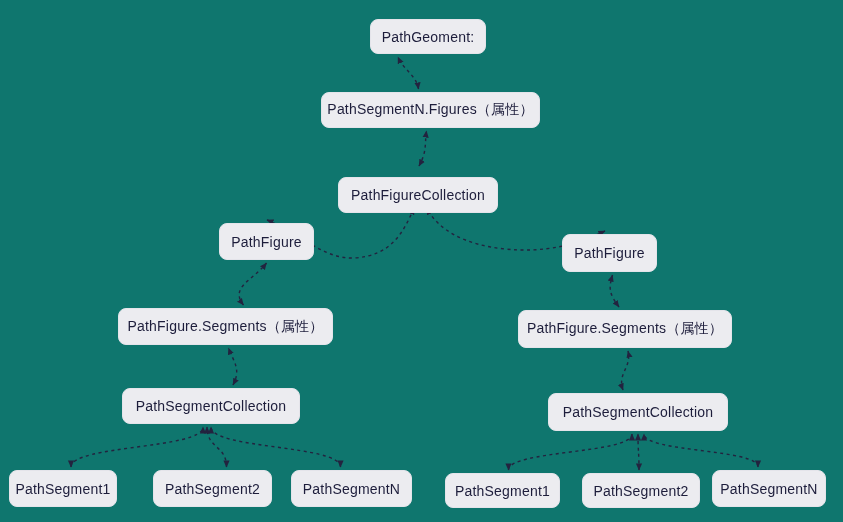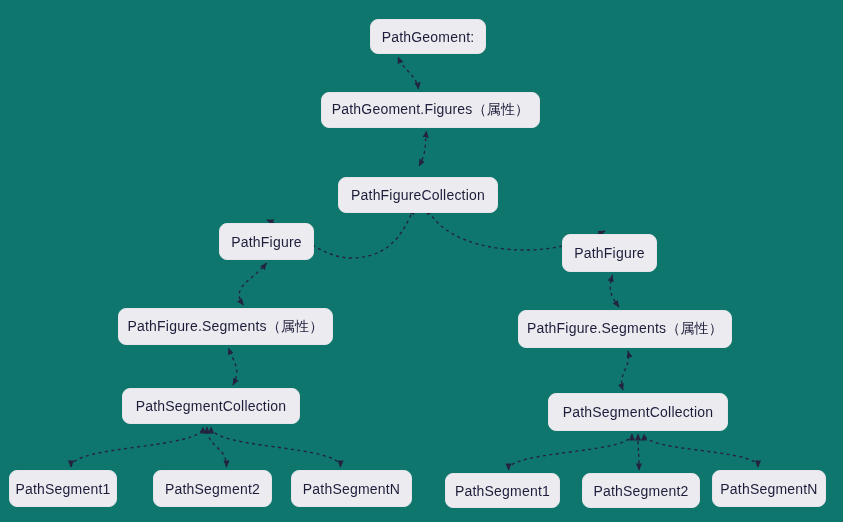--- a/index.html
+++ b/index.html
@@ -66,21 +66,21 @@
         <path d="M508.5,470 C508.5,450.2 632,453.8 632,434" fill="none" stroke="#23233f" stroke-width="1.4" stroke-dasharray="3,3.5" marker-start="url(#arrowhead)" marker-end="url(#arrowhead)"></path>
         <path d="M639,470 C639,450.2 638,453.8 638,434" fill="none" stroke="#23233f" stroke-width="1.4" stroke-dasharray="3,3.5" marker-start="url(#arrowhead)" marker-end="url(#arrowhead)"></path>
         <path d="M758,467 C758,448.85 644,452.15 644,434" fill="none" stroke="#23233f" stroke-width="1.4" stroke-dasharray="3,3.5" marker-start="url(#arrowhead)" marker-end="url(#arrowhead)"></path>
       </g>
   </svg>
   <div>
       <div class="node" style="left: 370px; top: 19px; width: 116px; height: 35px; background: rgb(236, 236, 240); color: rgb(29, 29, 59);">
         <span>PathGeoment:</span>
       </div>
       <div class="node" style="left: 321px; top: 92px; width: 219px; height: 36px; background: rgb(236, 236, 240); color: rgb(29, 29, 59);">
-        <span>PathGeoment.Figures（属性）</span>
+        <span>PathSegmentN.Figures（属性）</span>
       </div>
       <div class="node" style="left: 338px; top: 169px; width: 160px; height: 36px; background: rgb(236, 236, 240); color: rgb(29, 29, 59); margin-top: 8px;">
         <span>PathFigureCollection</span>
       </div>
       <div class="node" style="left: 219px; top: 223px; width: 95px; height: 37px; background: rgb(236, 236, 240); color: rgb(29, 29, 59);">
         <span>PathFigure</span>
       </div>
       <div class="node" style="left: 562px; top: 234px; width: 95px; height: 38px; background: rgb(236, 236, 240); color: rgb(29, 29, 59);">
         <span>PathFigure</span>
       </div>

